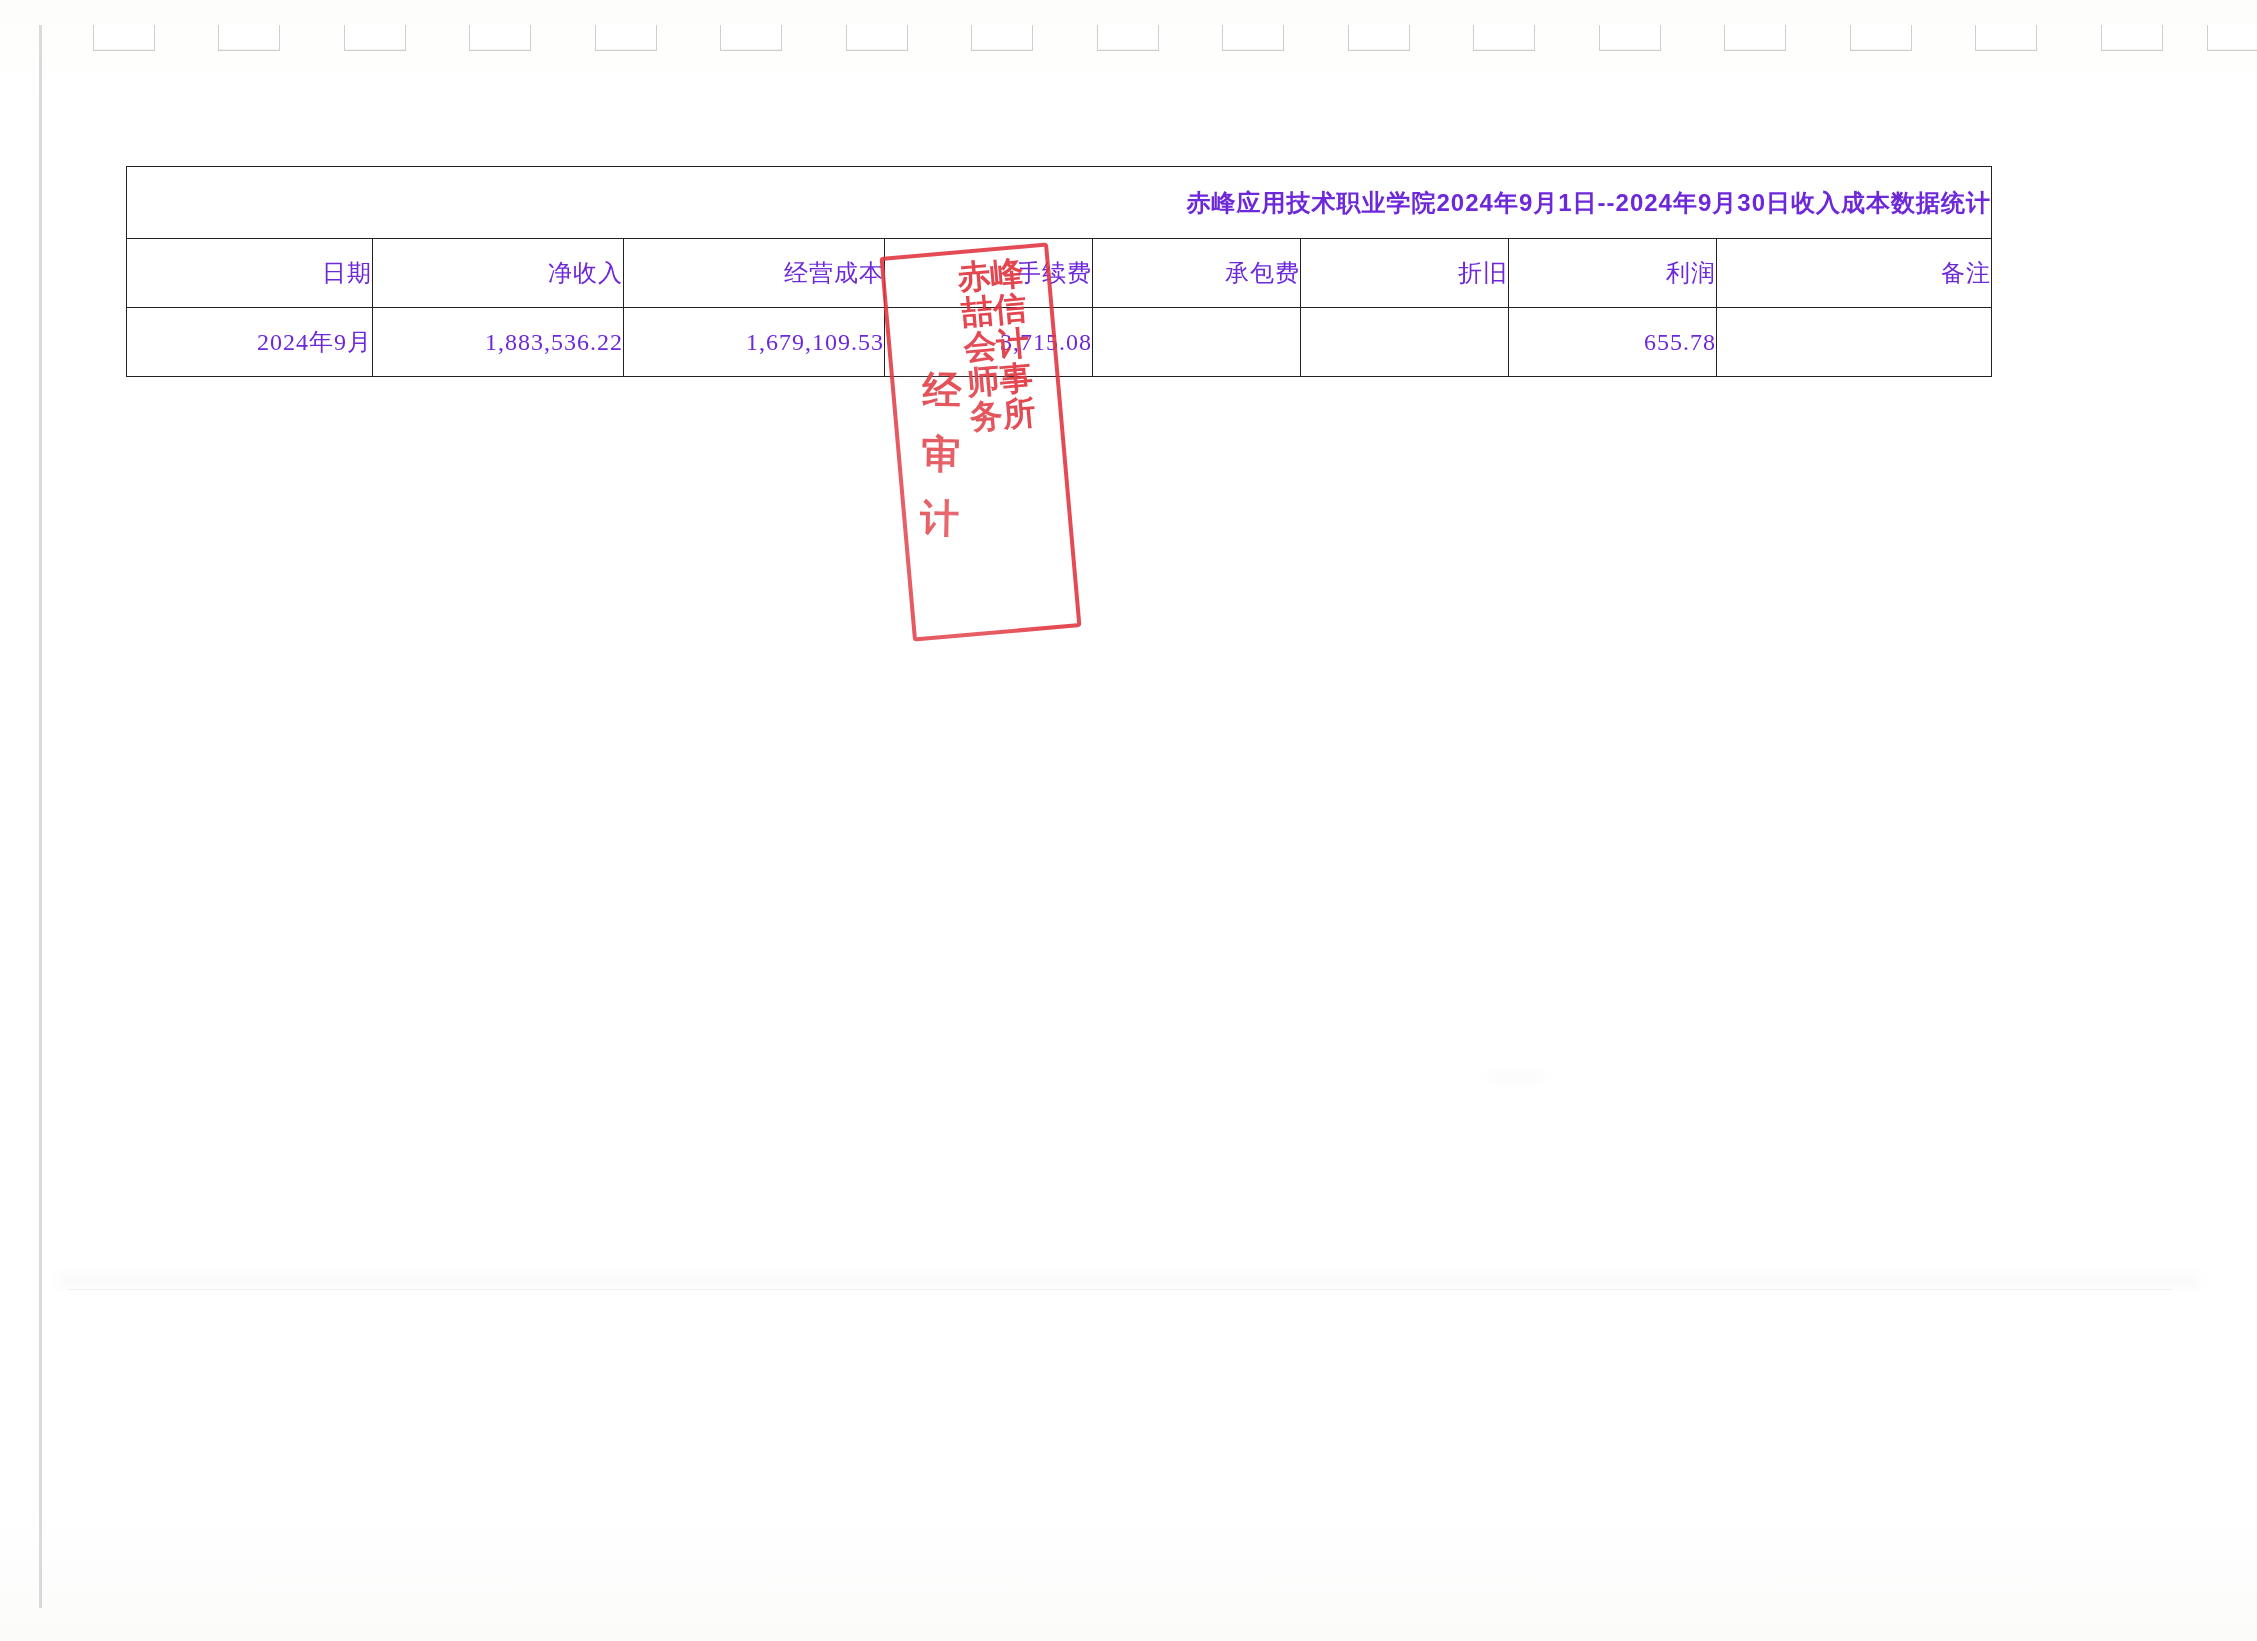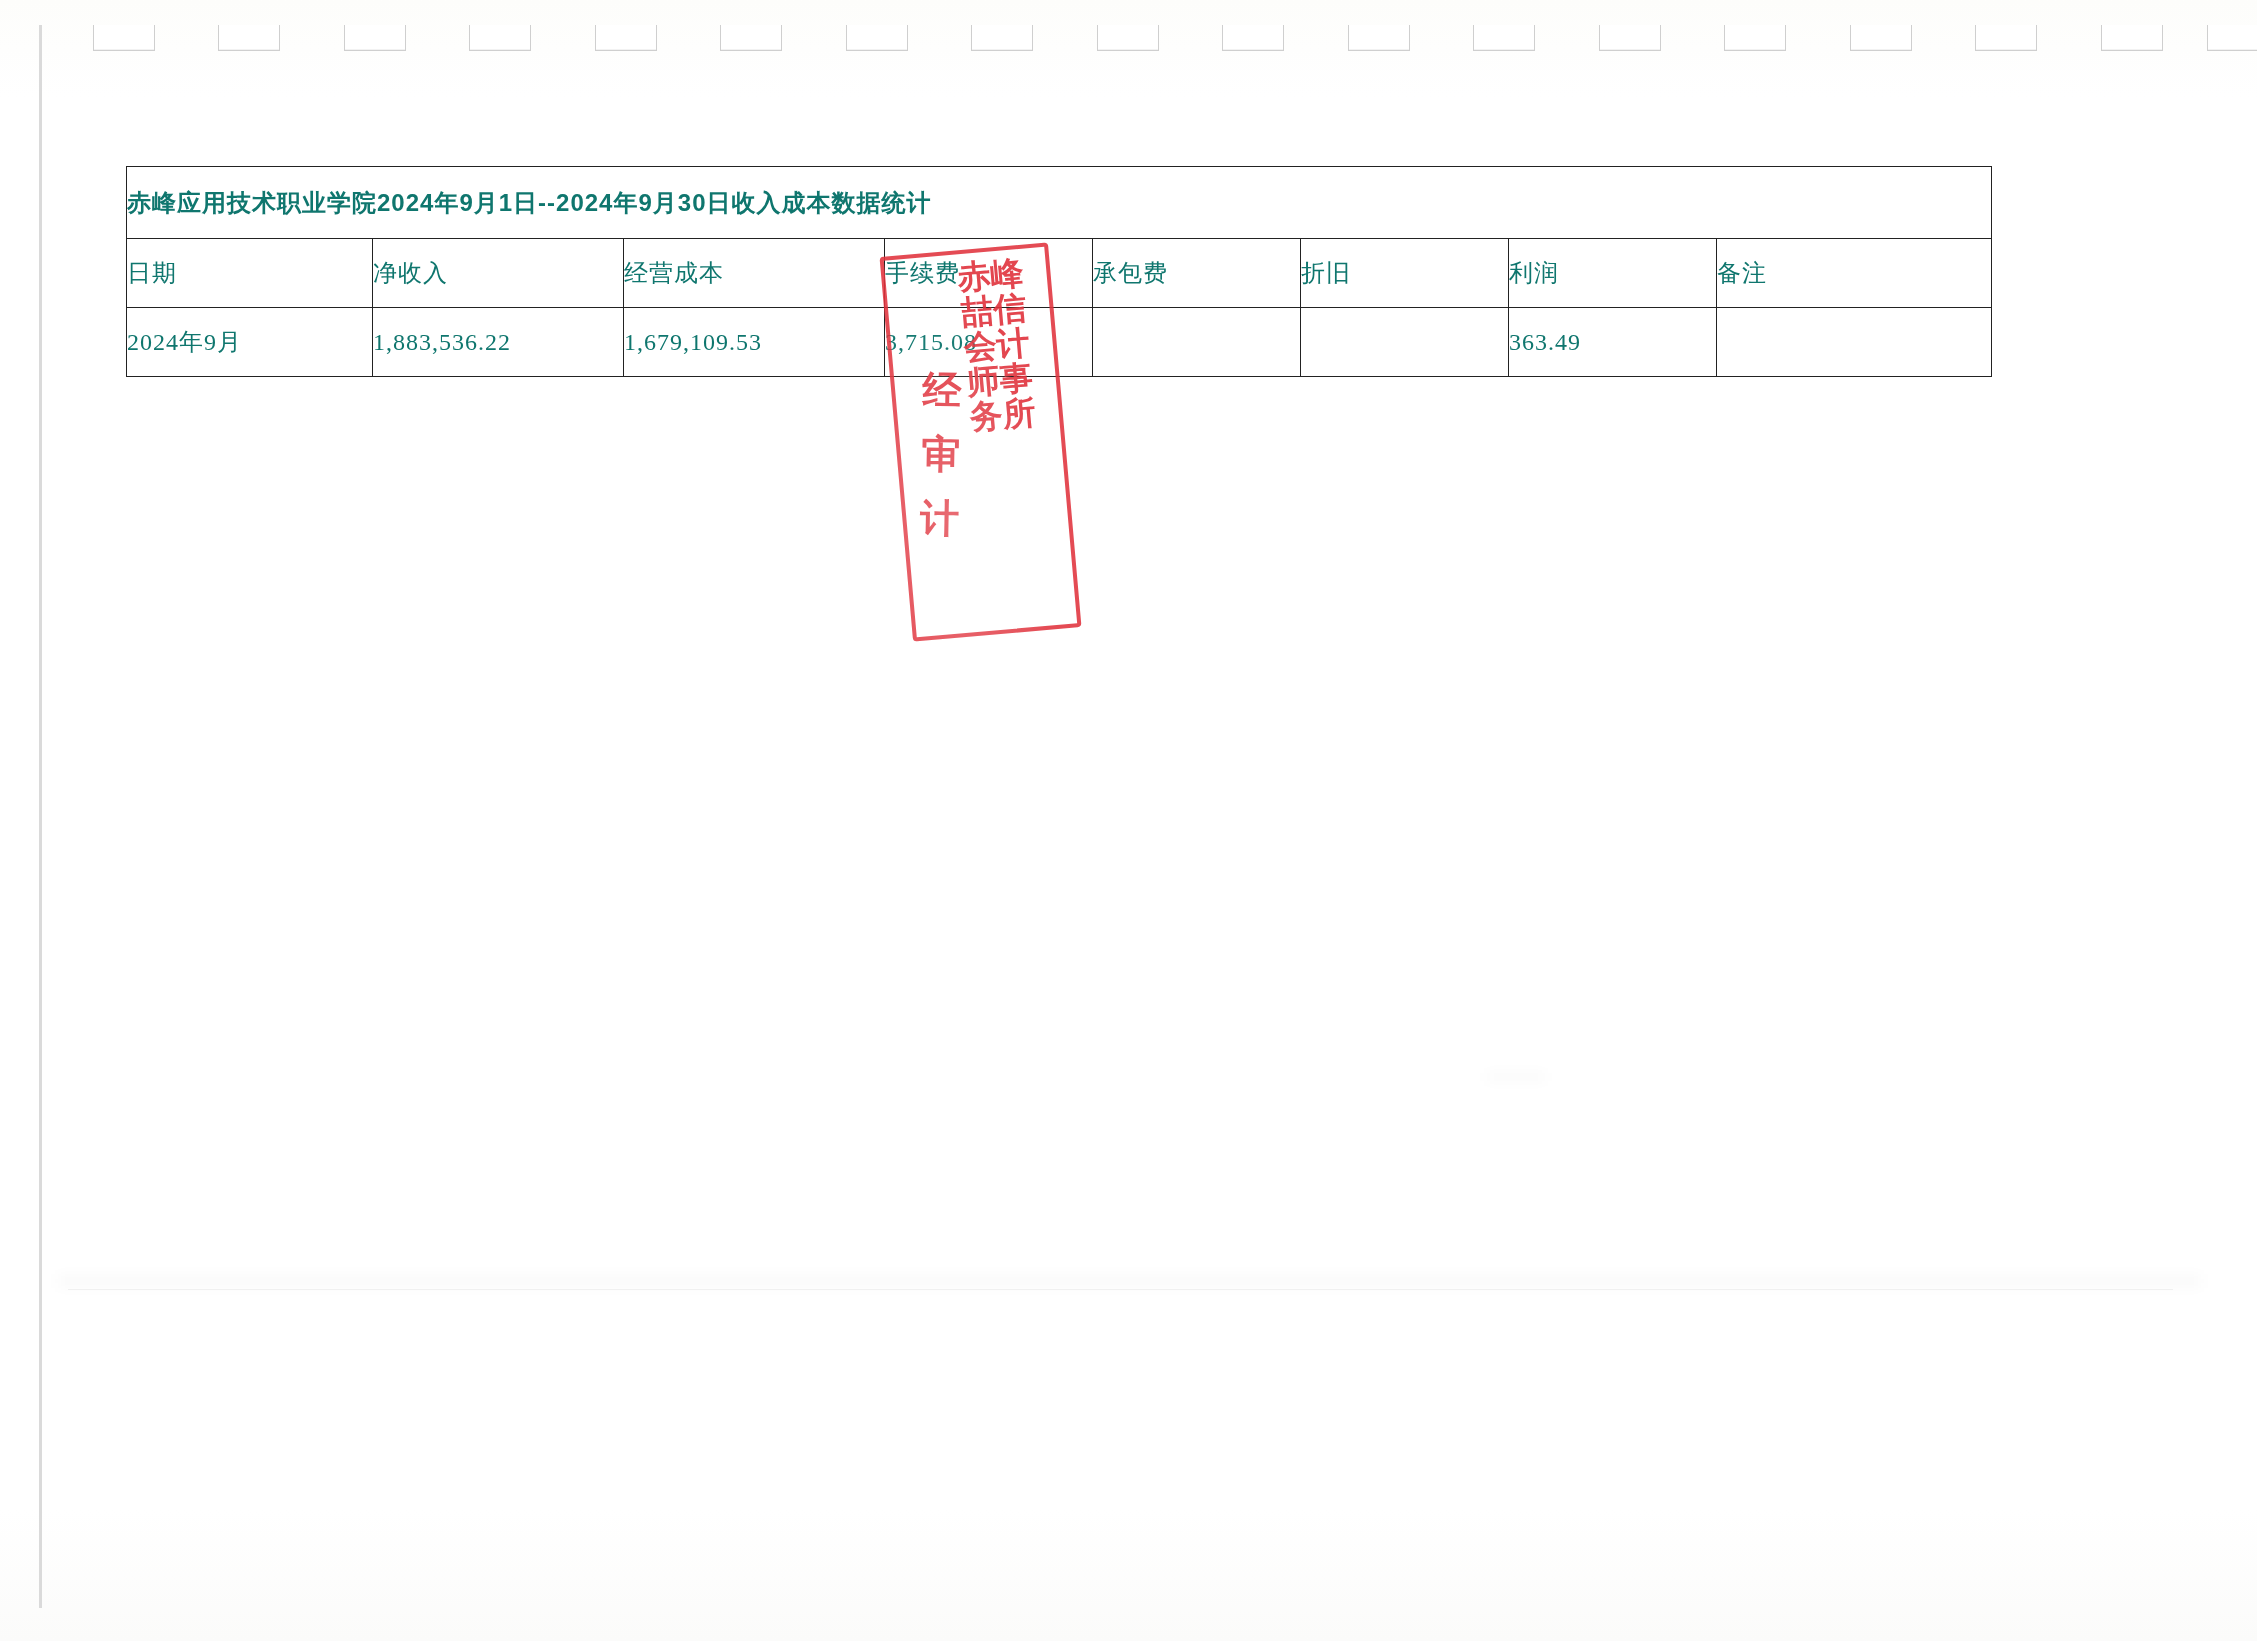--- a/index.html
+++ b/index.html
@@ -65,25 +65,25 @@
     width: 1863px;
   }
   table.doc-table {
     border-collapse: collapse;
     width: 100%;
     table-layout: fixed;
     background: transparent;
   }
   table.doc-table td {
     border: 1.9px solid #222222;
-    text-align: left;
+    text-align: right;
     vertical-align: middle;
     font-size: 24px;
     letter-spacing: 1px;
-    color: #0f766e;
+    color: #6d28d9;
     padding: 0;
   }
   .row-title td {
     height: 71px;
     font-weight: bold;
     font-size: 26px;
     letter-spacing: 1.9px;
     font-family: "Liberation Sans", "DejaVu Sans", sans-serif;
   }
   .row-head td {
@@ -213,21 +213,21 @@
         <td>利润</td>
         <td>备注</td>
       </tr>
       <tr class="row-data">
         <td>2024年9月</td>
         <td class="num">1,883,536.22</td>
         <td class="num">1,679,109.53</td>
         <td class="num">3,715.08</td>
         <td class="num"></td>
         <td class="num"></td>
-        <td class="num">363.49</td>
+        <td class="num">655.78</td>
         <td></td>
       </tr>
     </tbody>
   </table>
 </div>
 
 <div class="seal">
   <div class="seal-border"></div>
   <div class="seal-text-main">赤峰喆信会计师事务所</div>
   <div class="seal-text-sub">经审计</div>

